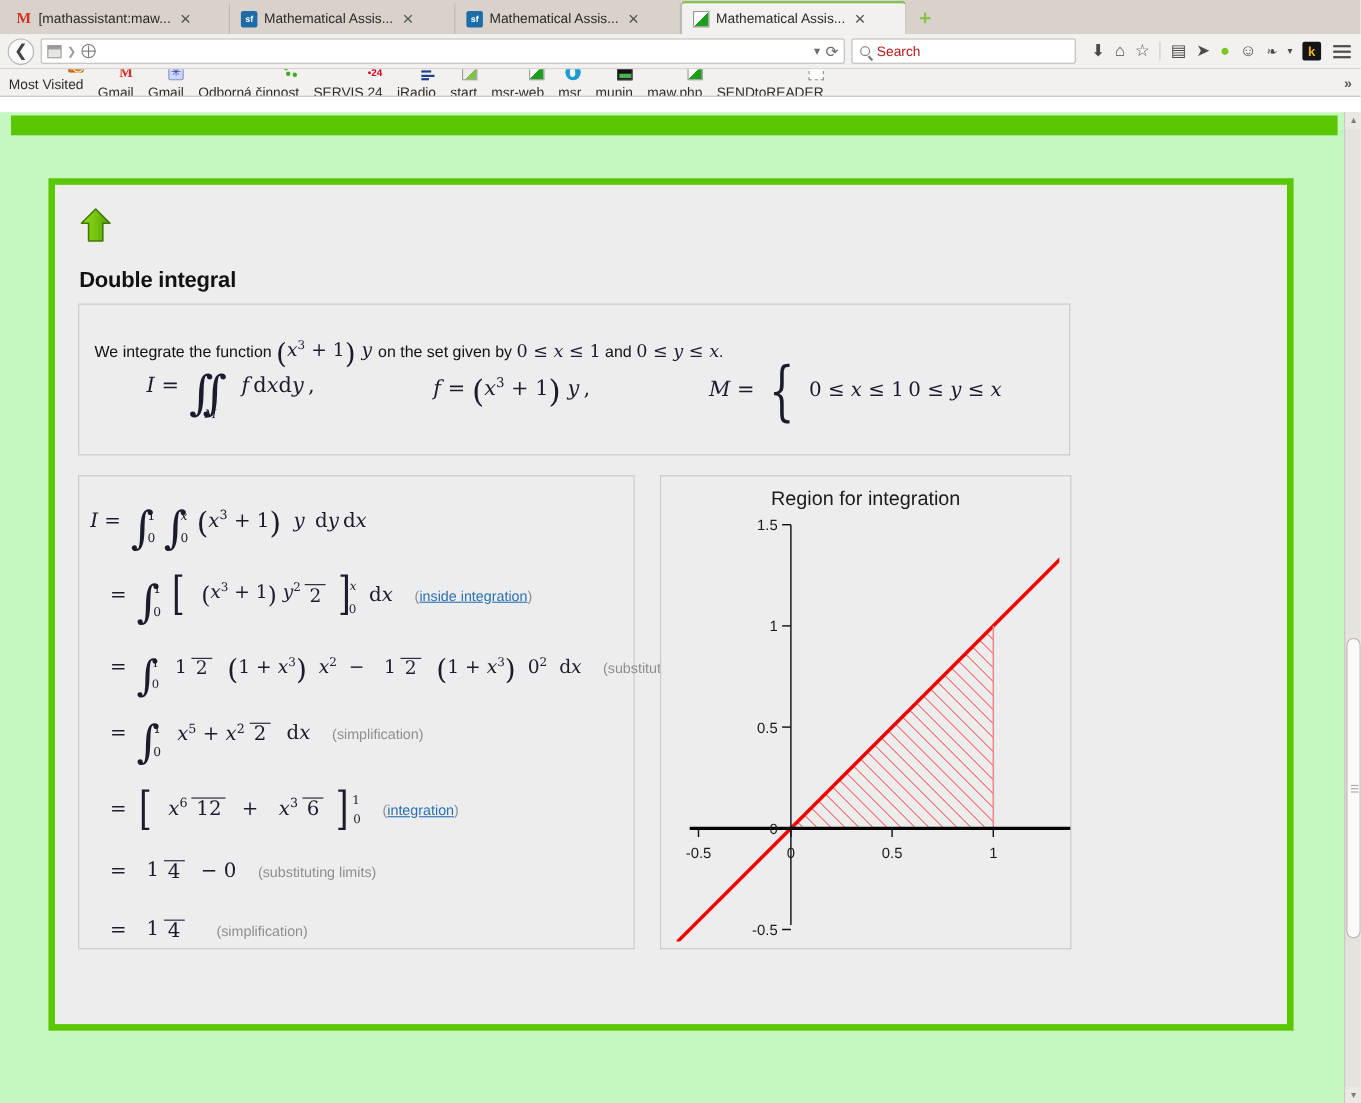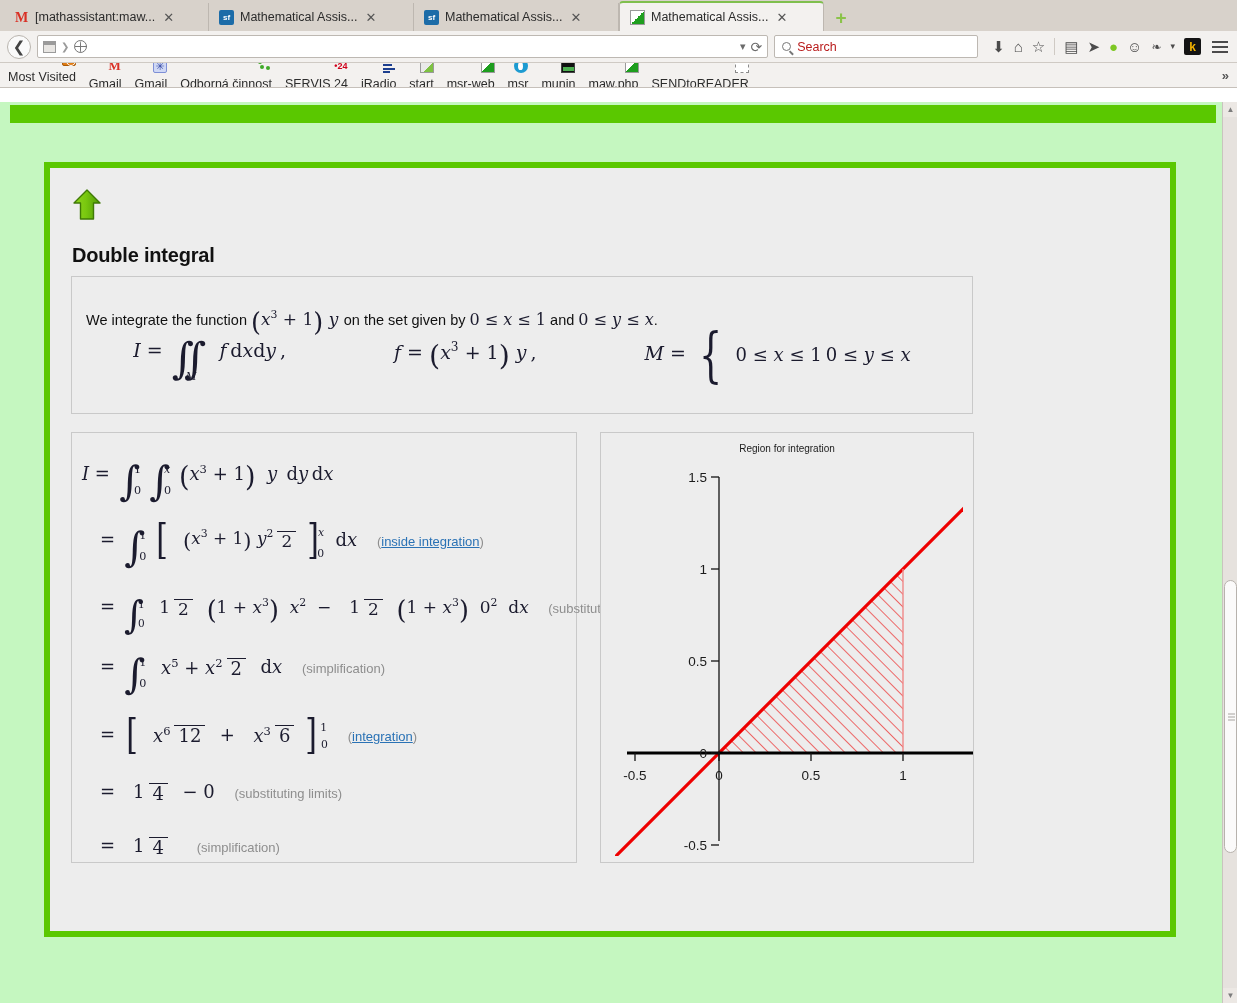--- a/index.html
+++ b/index.html
@@ -190,21 +190,21 @@
           font-style:normal; margin-left:14px; }
   .note a, .lnk { color:#2a72b5; text-decoration:underline; }
   .lnkwrap { font-family:"Liberation Sans", sans-serif; font-size:13px; color:#8e8e8e; margin-left:14px; }
 
   .chartbox {
     position:absolute; left:550px; top:264px; width:374px; height:431px;
     border:1px solid #c9c9c9; background:#ededed;
   }
   .charttitle {
     position:absolute; top:10px; left:0; right:0; text-align:center;
-    font-size:10px; color:#1b1b1b;
+    font-size:18px; color:#1b1b1b;
   }
   .chartsvg { position:absolute; left:0; top:0; }
 
   
   .vscroll {
     position:absolute; right:0; top:102px; width:15px; height:901px;
     background:#e6e2de; border-left:1px solid #c9c4bf;
   }
   .vs-arrow { width:15px; height:15px; display:flex; align-items:center; justify-content:center;
               color:#7c7c7c; font-size:8px; background:#ece8e4; }

